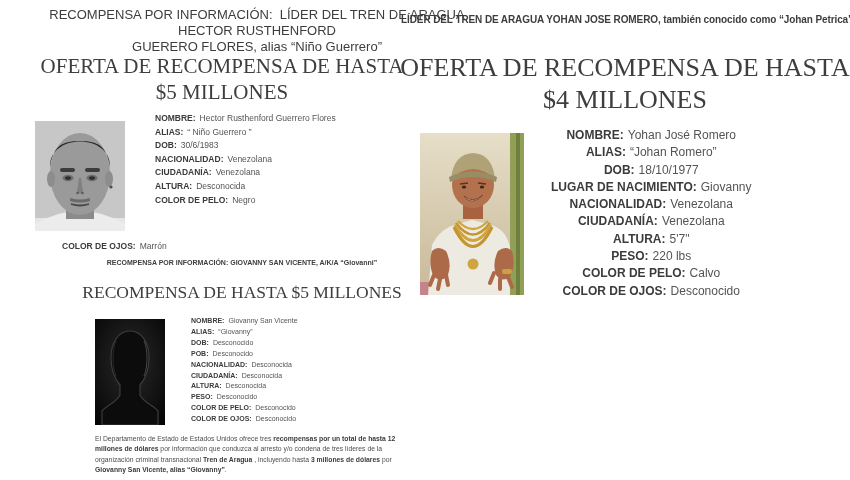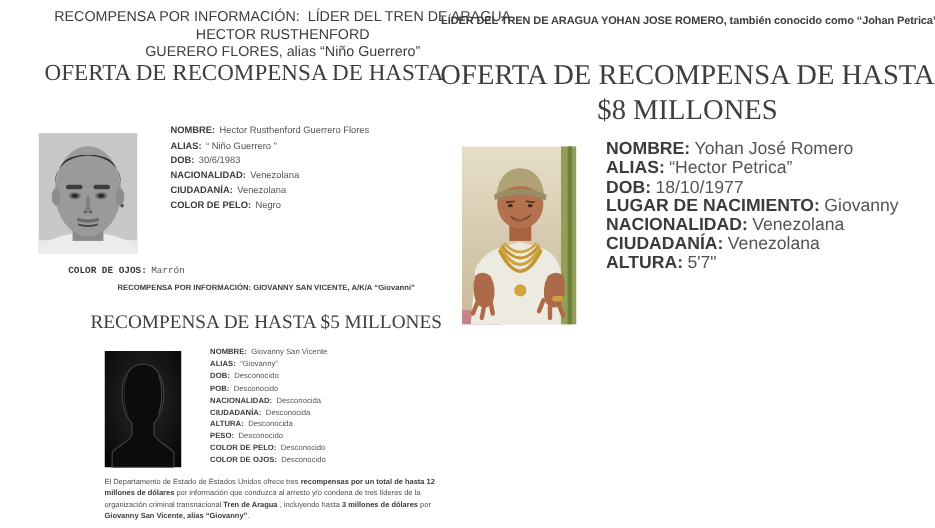--- a/index.html
+++ b/index.html
@@ -39,23 +39,23 @@
   .photo-hector   { left:35px;  top:121px; width:90px;  height:110px; }
   .photo-yohan    { left:420px; top:133px; width:104px; height:162px; }
   .photo-giovanny { left:95px;  top:319px; width:70px;  height:106px; }
   .photo-hector svg, .photo-yohan svg, .photo-giovanny svg { display:block; width:100%; height:100%; }
 
   
   .details .detail-row { white-space:nowrap; }
   .dl { font-weight:700; color:#3b3b3b;padding-left:24px; }
   .dv { color:#545454; margin-left:4px; }
   .details-hector   { left:131px; top:112px; font-size:8.5px;  line-height:13.6px; }
-  .details-yohan    { left:527px; top:127px; font-size:16px; line-height:17.3px; }
+  .details-yohan    { left:527px; top:127px; font-size:12px; line-height:17.3px;text-align:center; }
   .details-giovanny { left:167px; top:316px; font-size:7px;    line-height:10.9px; }
-  .extra-hector     { left:38px;  top:241px; font-size:8.5px; white-space:nowrap;font-family:Liberation Mono, monospace; }
+  .extra-hector     { left:38px;  top:241px; font-size:8.5px; white-space:nowrap; }
 
   
   .footer {
     left:95px; top:434px; width:303px;
     font-size:6.8px; line-height:10.3px; color:#4d4d4d; text-align:left;
   }
   .footer .b { font-weight:700; color:#3b3b3b; }
 </style>
 </head>
 <body>
@@ -63,25 +63,26 @@
 <div class="page">
 
   <div class="abs hdr-left">
     <div>RECOMPENSA POR INFORMACIÓN:&nbsp; LÍDER DEL TREN DE ARAGUA HECTOR RUSTHENFORD</div>
     <div>GUERERO FLORES, alias “Niño Guerrero”</div>
   </div>
   <div class="abs hdr-right">LÍDER DEL TREN DE ARAGUA YOHAN JOSE ROMERO, también conocido como “Johan Petrica”</div>
 
   <div class="abs serif-title title-hector">
     <div>OFERTA DE RECOMPENSA DE HASTA</div>
+    <div>$5 MILLONES</div>
   </div>
 
   <div class="abs serif-title title-yohan">
     <div>OFERTA DE RECOMPENSA DE HASTA</div>
-    <div>$8 MILLONES</div>
+    <div>$4 MILLONES</div>
   </div>
 
   <div class="abs photo-hector">
     <svg viewBox="0 0 90 110" preserveAspectRatio="none">
       <rect width="90" height="110" fill="#c7c7c7"></rect>
       <rect x="0" y="97" width="90" height="13" fill="#e6e6e6"></rect>
       <path d="M0,110 L0,103 Q22,90 45,90 Q68,90 90,103 L90,110 Z" fill="#ececec"></path>
       <rect x="31" y="80" width="28" height="18" fill="#8b8b8b"></rect>
       <ellipse cx="45" cy="53" rx="30" ry="41" fill="#9a9a9a"></ellipse>
       <ellipse cx="16" cy="58" rx="4" ry="8" fill="#8d8d8d"></ellipse>
@@ -101,20 +102,21 @@
       <path d="M36,83 Q45,86 54,83" stroke="#474747" stroke-width="1.8" fill="none"></path>
     </svg>
   </div>
 
   <div class="abs details details-hector">
       <div class="detail-row"><span class="dl">NOMBRE:</span><span class="dv">Hector Rusthenford Guerrero Flores</span></div>
       <div class="detail-row"><span class="dl">ALIAS:</span><span class="dv">“ Niño Guerrero ”</span></div>
       <div class="detail-row"><span class="dl">DOB:</span><span class="dv">30/6/1983</span></div>
       <div class="detail-row"><span class="dl">NACIONALIDAD:</span><span class="dv">Venezolana</span></div>
       <div class="detail-row"><span class="dl">CIUDADANÍA:</span><span class="dv">Venezolana</span></div>
+      <div class="detail-row"><span class="dl">ALTURA:</span><span class="dv">Desconocida</span></div>
       <div class="detail-row"><span class="dl">COLOR DE PELO:</span><span class="dv">Negro</span></div>
     </div>
   <div class="abs extra-hector">
     <span class="dl">COLOR DE OJOS:</span><span class="dv">Marrón</span>
   </div>
 
   <div class="abs photo-yohan">
     <svg viewBox="0 0 104 162" preserveAspectRatio="none">
       <defs>
         <linearGradient id="ybg" x1="0" y1="0" x2="0" y2="1">
@@ -143,26 +145,29 @@
       <path d="M12,118 Q8,132 14,144 Q22,150 28,142 Q32,130 26,118 Q18,112 12,118 Z" fill="#ad6a48"></path>
       <path d="M14,142 L10,152 M20,146 L18,156 M26,142 L28,152" stroke="#ad6a48" stroke-width="4" stroke-linecap="round"></path>
       <path d="M92,118 Q96,132 90,144 Q82,150 76,142 Q72,130 78,118 Q86,112 92,118 Z" fill="#ad6a48"></path>
       <path d="M88,144 L92,154 M80,146 L80,156 M74,140 L70,150" stroke="#ad6a48" stroke-width="4" stroke-linecap="round"></path>
       <rect x="82" y="136" width="10" height="5" rx="2" fill="#c9a13e"></rect>
     </svg>
   </div>
 
   <div class="abs details details-yohan">
       <div class="detail-row"><span class="dl">NOMBRE:</span><span class="dv">Yohan José Romero</span></div>
-      <div class="detail-row"><span class="dl">ALIAS:</span><span class="dv">“Hector Petrica”</span></div>
+      <div class="detail-row"><span class="dl">ALIAS:</span><span class="dv">“Johan Romero”</span></div>
       <div class="detail-row"><span class="dl">DOB:</span><span class="dv">18/10/1977</span></div>
       <div class="detail-row"><span class="dl">LUGAR DE NACIMIENTO:</span><span class="dv">Giovanny</span></div>
       <div class="detail-row"><span class="dl">NACIONALIDAD:</span><span class="dv">Venezolana</span></div>
       <div class="detail-row"><span class="dl">CIUDADANÍA:</span><span class="dv">Venezolana</span></div>
       <div class="detail-row"><span class="dl">ALTURA:</span><span class="dv">5'7"</span></div>
+      <div class="detail-row"><span class="dl">PESO:</span><span class="dv">220 lbs</span></div>
+      <div class="detail-row"><span class="dl">COLOR DE PELO:</span><span class="dv">Calvo</span></div>
+      <div class="detail-row"><span class="dl">COLOR DE OJOS:</span><span class="dv">Desconocido</span></div>
     </div>
 
   <div class="abs kicker">RECOMPENSA POR INFORMACIÓN: GIOVANNY SAN VICENTE, A/K/A “Giovanni”</div>
   <div class="abs serif-title title-giovanny">RECOMPENSA DE HASTA $5 MILLONES</div>
 
   <div class="abs photo-giovanny">
     <svg viewBox="0 0 70 106" preserveAspectRatio="none">
       <defs>
         <radialGradient id="gbg" cx="0.5" cy="0.42" r="0.75">
           <stop offset="0" stop-color="#2a2a2a"></stop>

